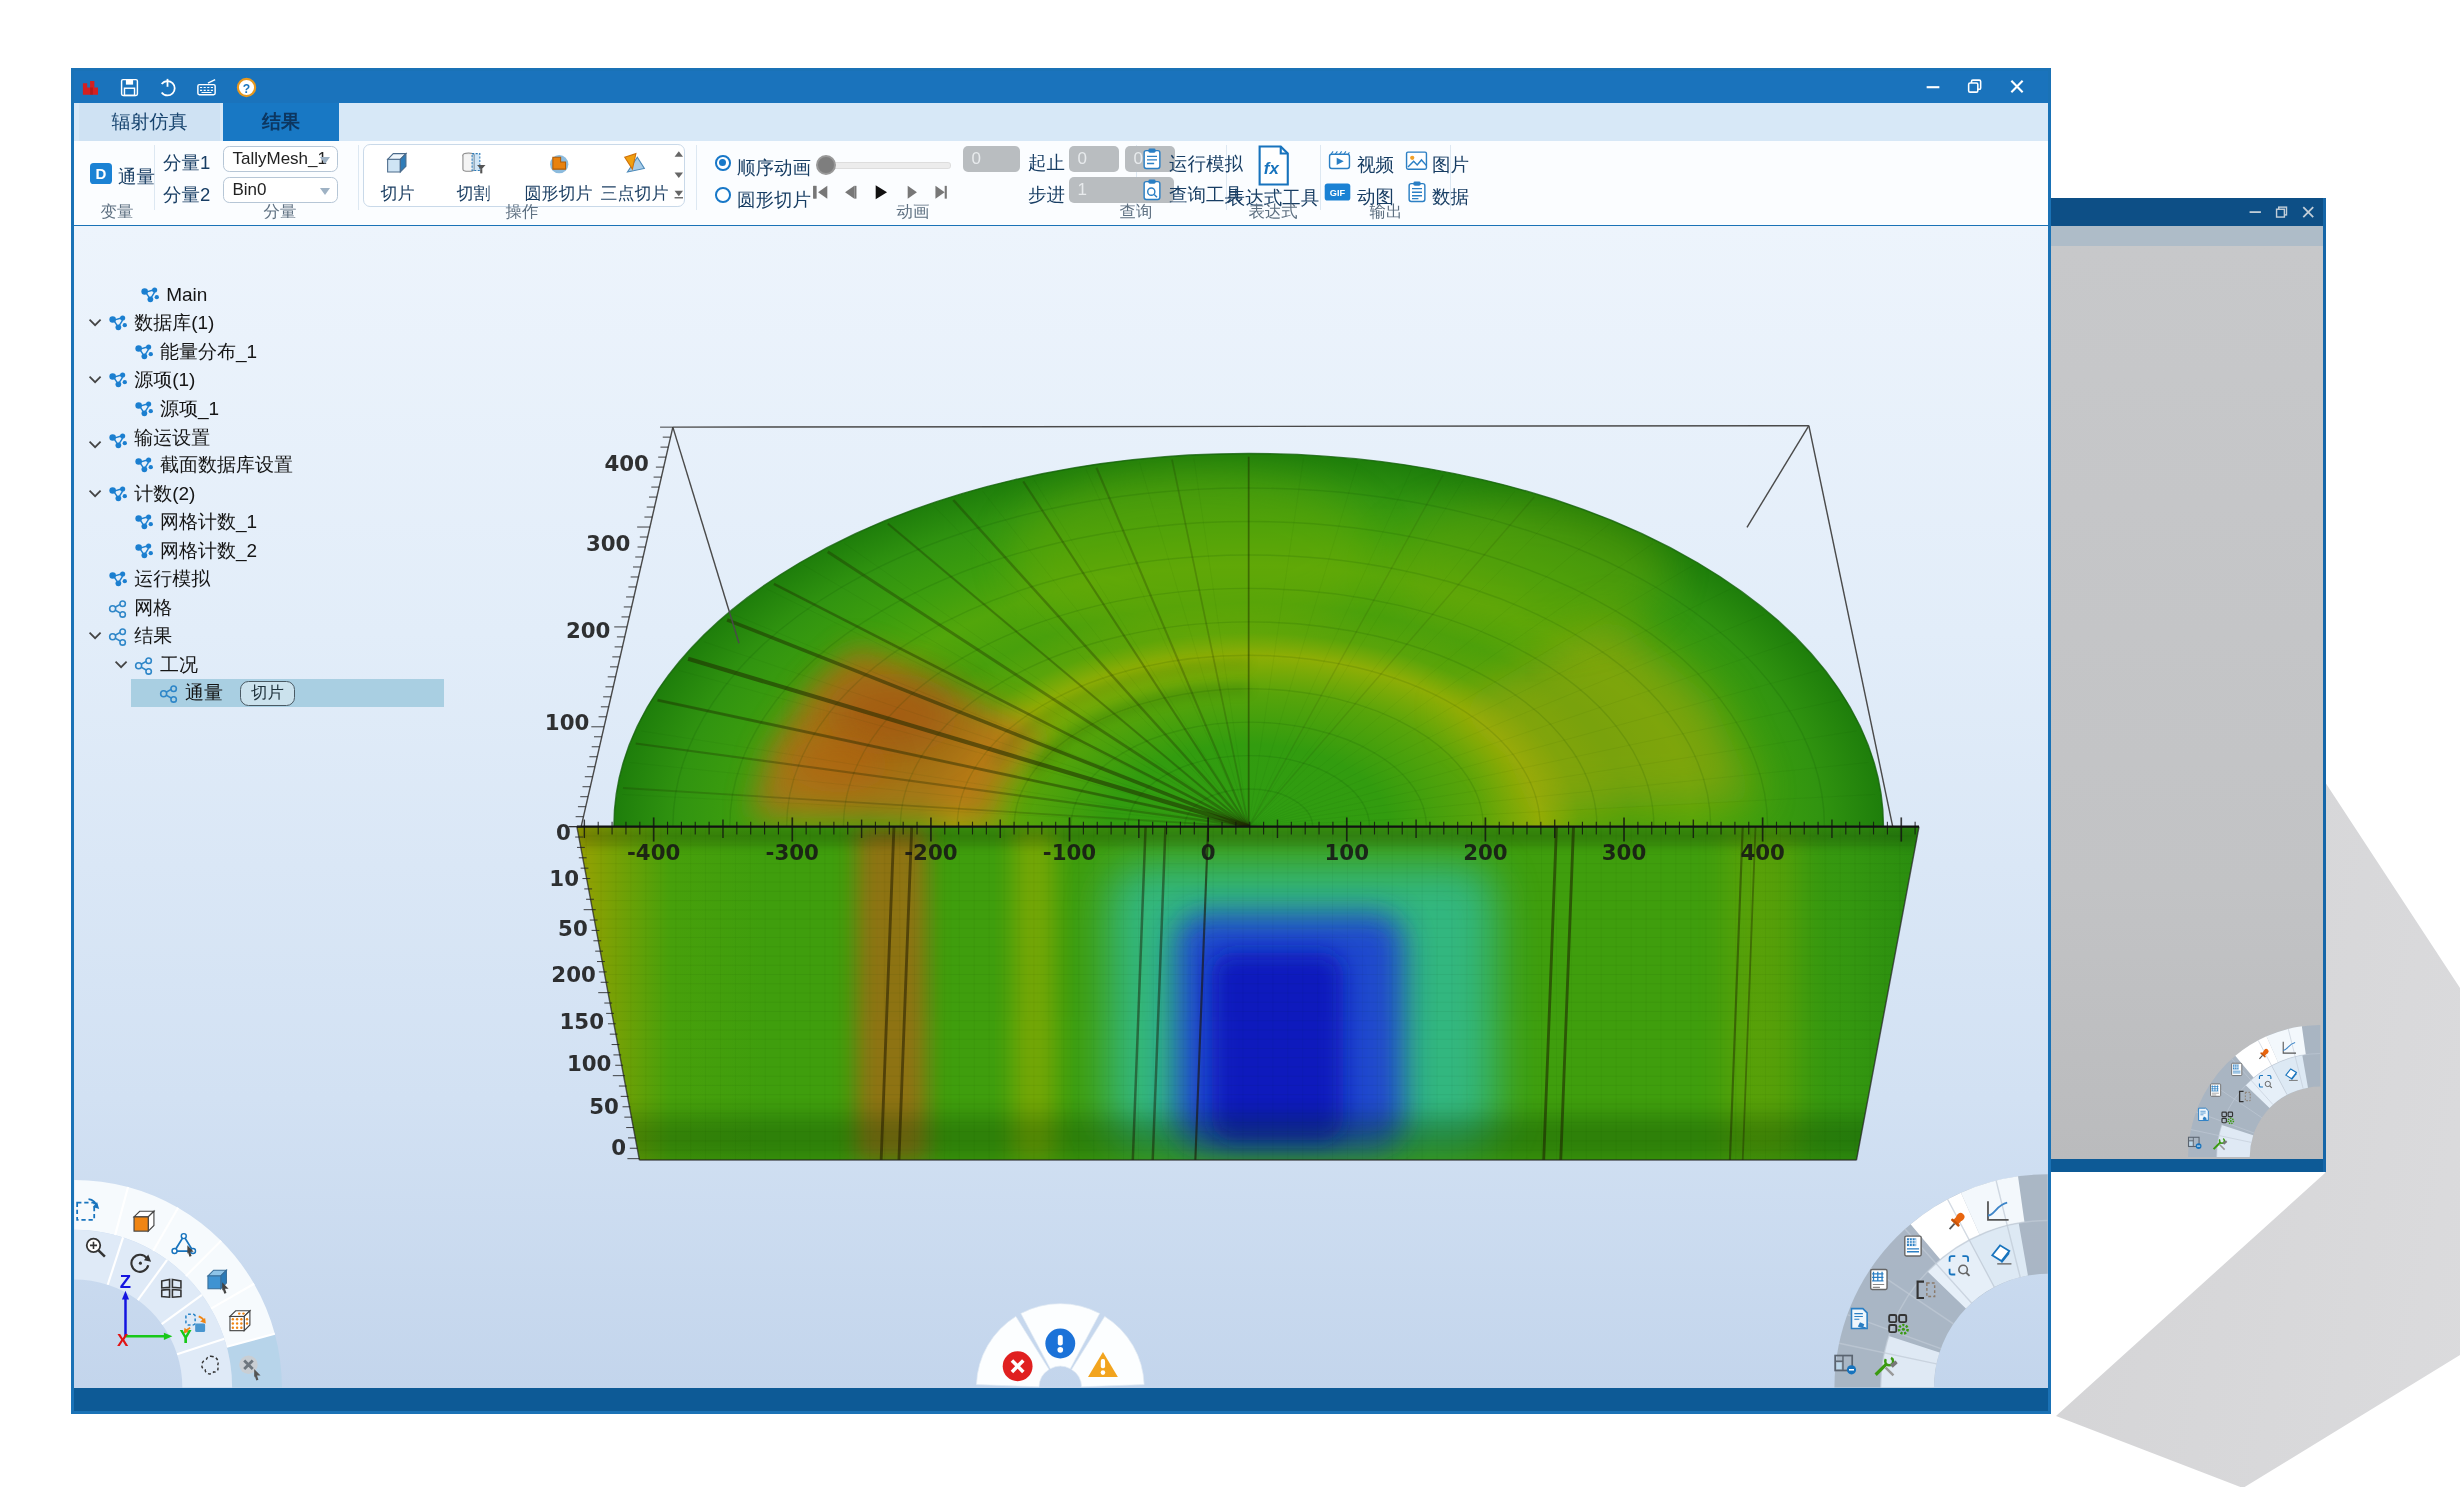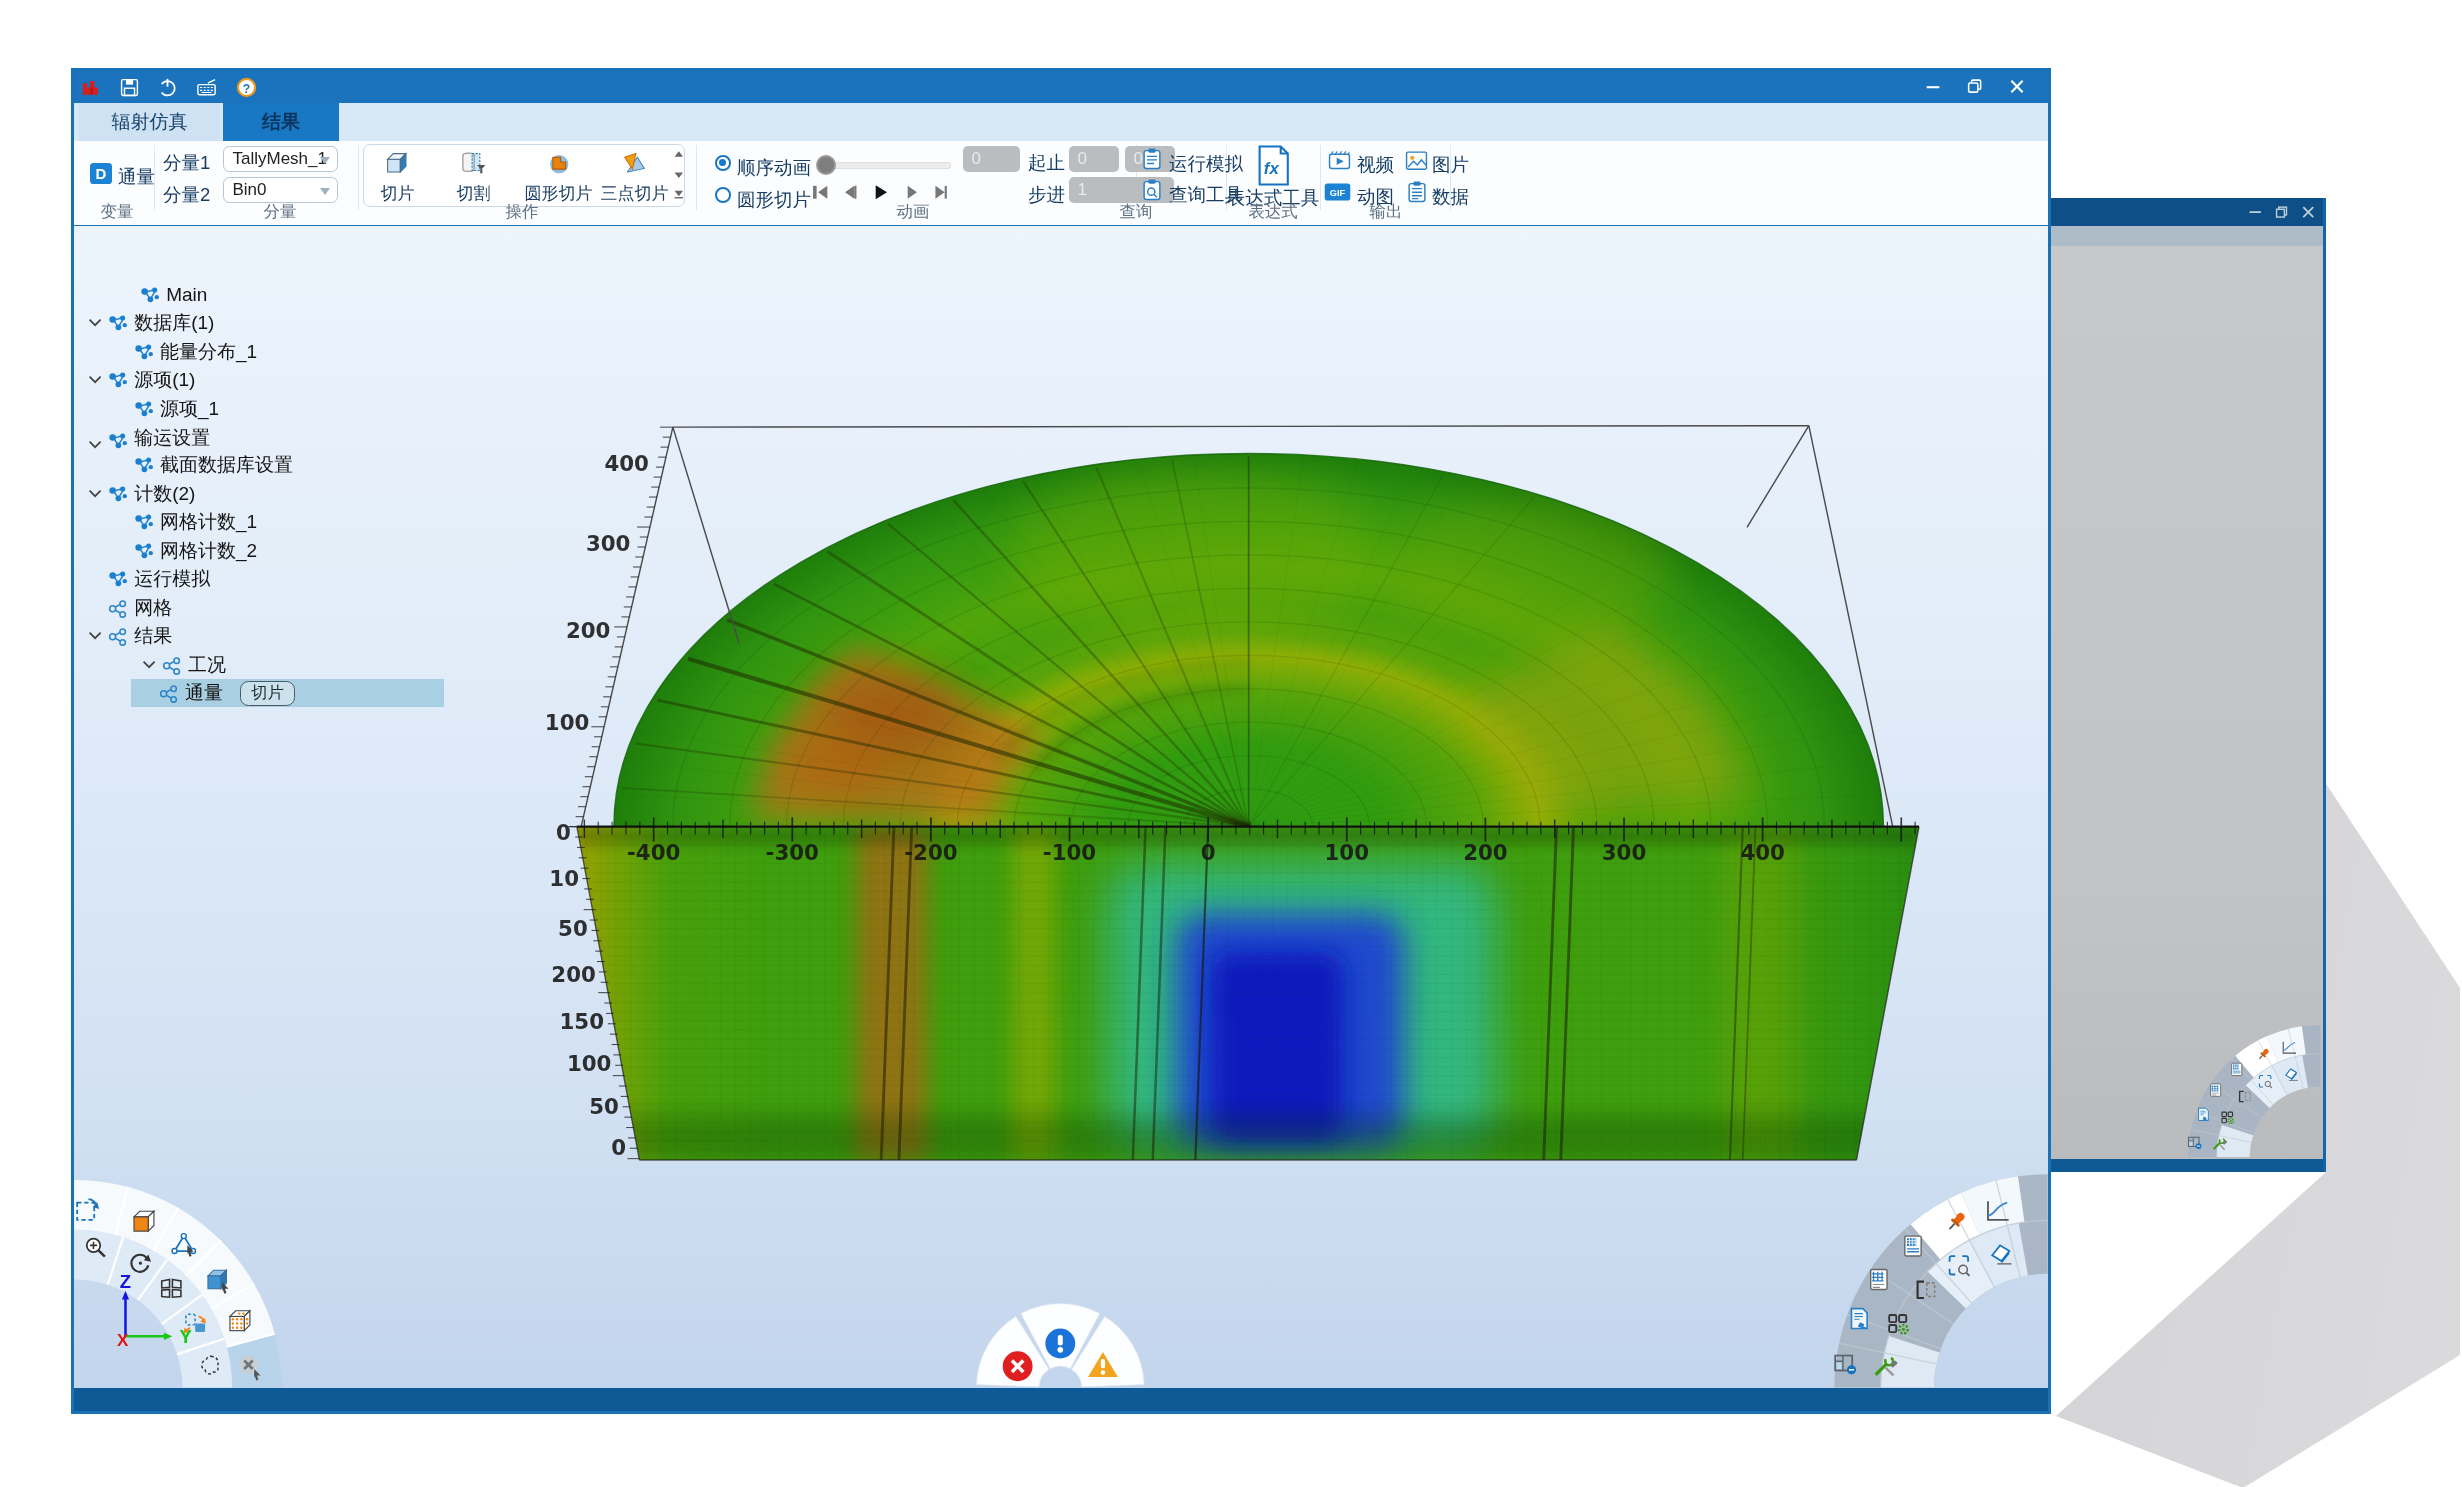--- a/index.html
+++ b/index.html
@@ -1237,21 +1237,21 @@
             <g stroke="#2e86c8" stroke-width="2.2" fill="none">
               <line x1="10.5" y1="13" x2="17.5" y2="9"></line>
               <line x1="10.5" y1="17" x2="17.5" y2="21"></line>
               <circle cx="7" cy="15" r="4.2"></circle>
               <circle cx="21" cy="8" r="3.8"></circle>
               <circle cx="21" cy="23" r="3.8"></circle>
             </g>
           </svg>
           <span class="tlabel">结果</span>
         </div>
-        <div class="trow" style="top: 383px; margin-left: 28px;">
+        <div class="trow" style="top: 383px;">
           <span style="display:inline-block;width:35px"></span>
           <span style="display:inline-block;width:24px;text-align:center"><svg width="14.2" height="10" viewBox="0 0 18 12">
               <polyline points="2,3 9,10 16,3" fill="none" stroke="#444" stroke-width="2.2"></polyline>
             </svg></span>
           <svg width="21.3" height="20" viewBox="0 0 28 28">
             <g stroke="#2e86c8" stroke-width="2.2" fill="none">
               <line x1="10.5" y1="13" x2="17.5" y2="9"></line>
               <line x1="10.5" y1="17" x2="17.5" y2="21"></line>
               <circle cx="7" cy="15" r="4.2"></circle>
               <circle cx="21" cy="8" r="3.8"></circle>

